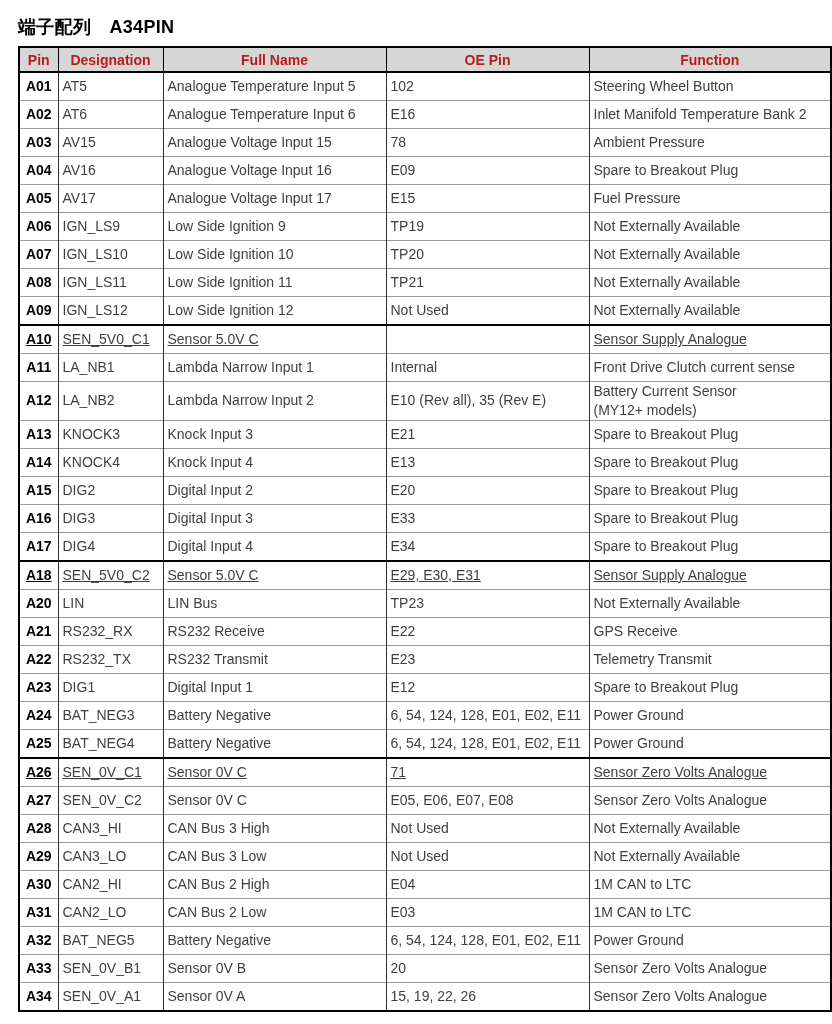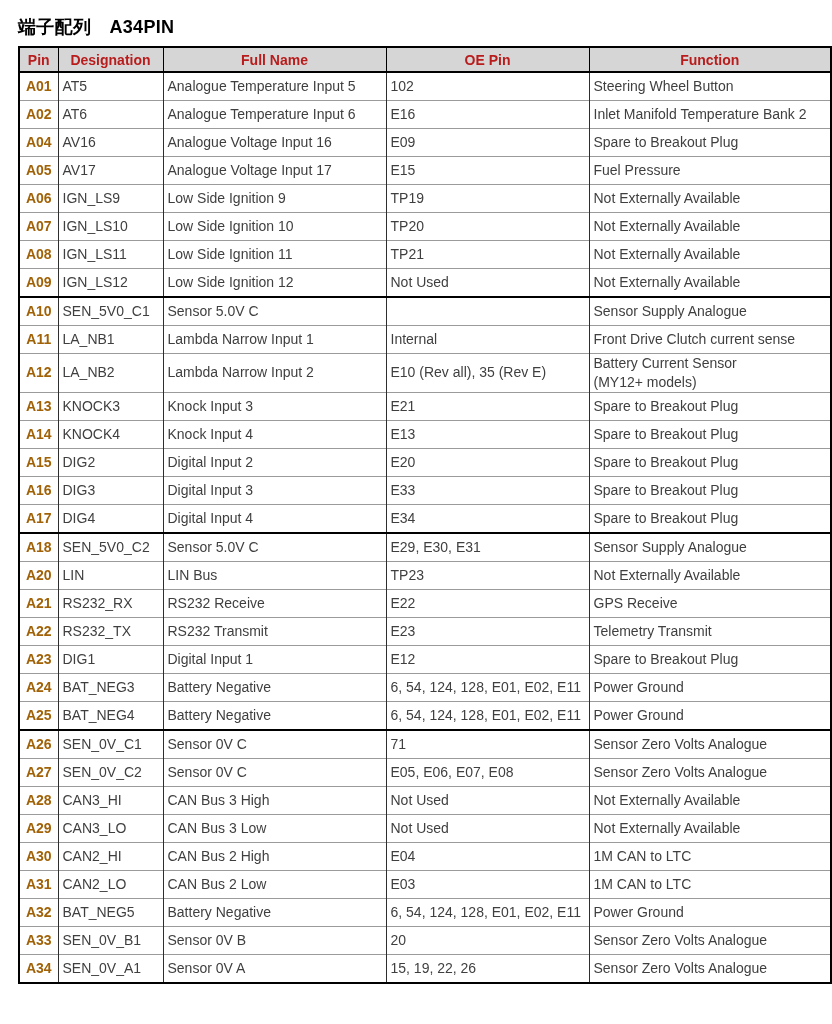--- a/index.html
+++ b/index.html
@@ -54,29 +54,30 @@
     color: #3f3f3f;
     height: 27px;
     padding: 0 4px;
     vertical-align: middle;
     white-space: nowrap;
     overflow: hidden;
     line-height: 1.35;
   }
   td.pin-cell {
     font-weight: bold;
-    color: #a16207;
+    color: #000000;
     text-align: center;
     padding: 0 4px;
   }
   td.fn-cell {
     white-space: pre-line;
   }
   tr.section-start td {
     border-top: 2px solid #000000;
+    text-decoration: underline;
   }
 </style>
 </head>
 <body>
 
 <div class="page">
   <h1 class="page-title">端子配列　A34PIN</h1>
 
   <table class="pin-table">
     <colgroup>
@@ -104,20 +105,27 @@
           <td class="fn-cell">Steering Wheel Button</td>
         </tr>
         <tr>
           <td class="pin-cell">A02</td>
           <td>AT6</td>
           <td>Analogue Temperature Input 6</td>
           <td>E16</td>
           <td class="fn-cell">Inlet Manifold Temperature Bank 2</td>
         </tr>
         <tr>
+          <td class="pin-cell">A03</td>
+          <td>AV15</td>
+          <td>Analogue Voltage Input 15</td>
+          <td>78</td>
+          <td class="fn-cell">Ambient Pressure</td>
+        </tr>
+        <tr>
           <td class="pin-cell">A04</td>
           <td>AV16</td>
           <td>Analogue Voltage Input 16</td>
           <td>E09</td>
           <td class="fn-cell">Spare to Breakout Plug</td>
         </tr>
         <tr>
           <td class="pin-cell">A05</td>
           <td>AV17</td>
           <td>Analogue Voltage Input 17</td>

